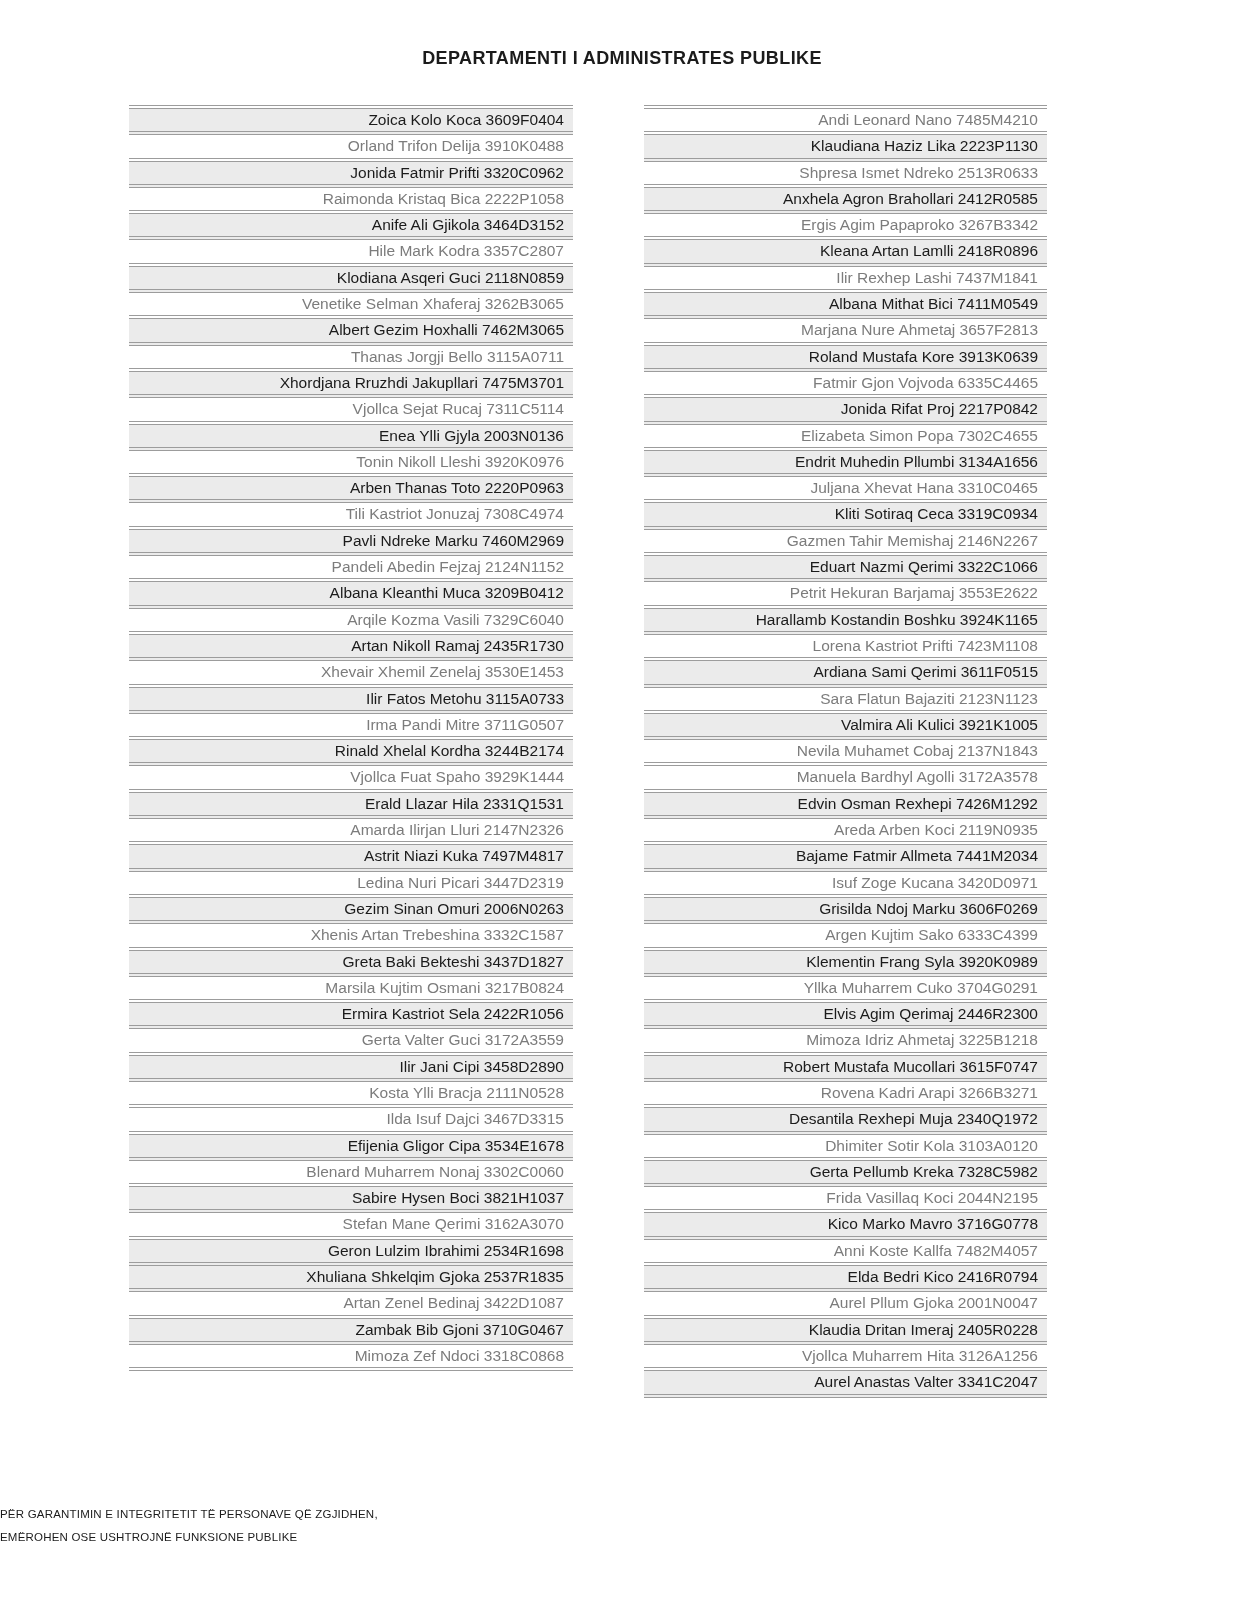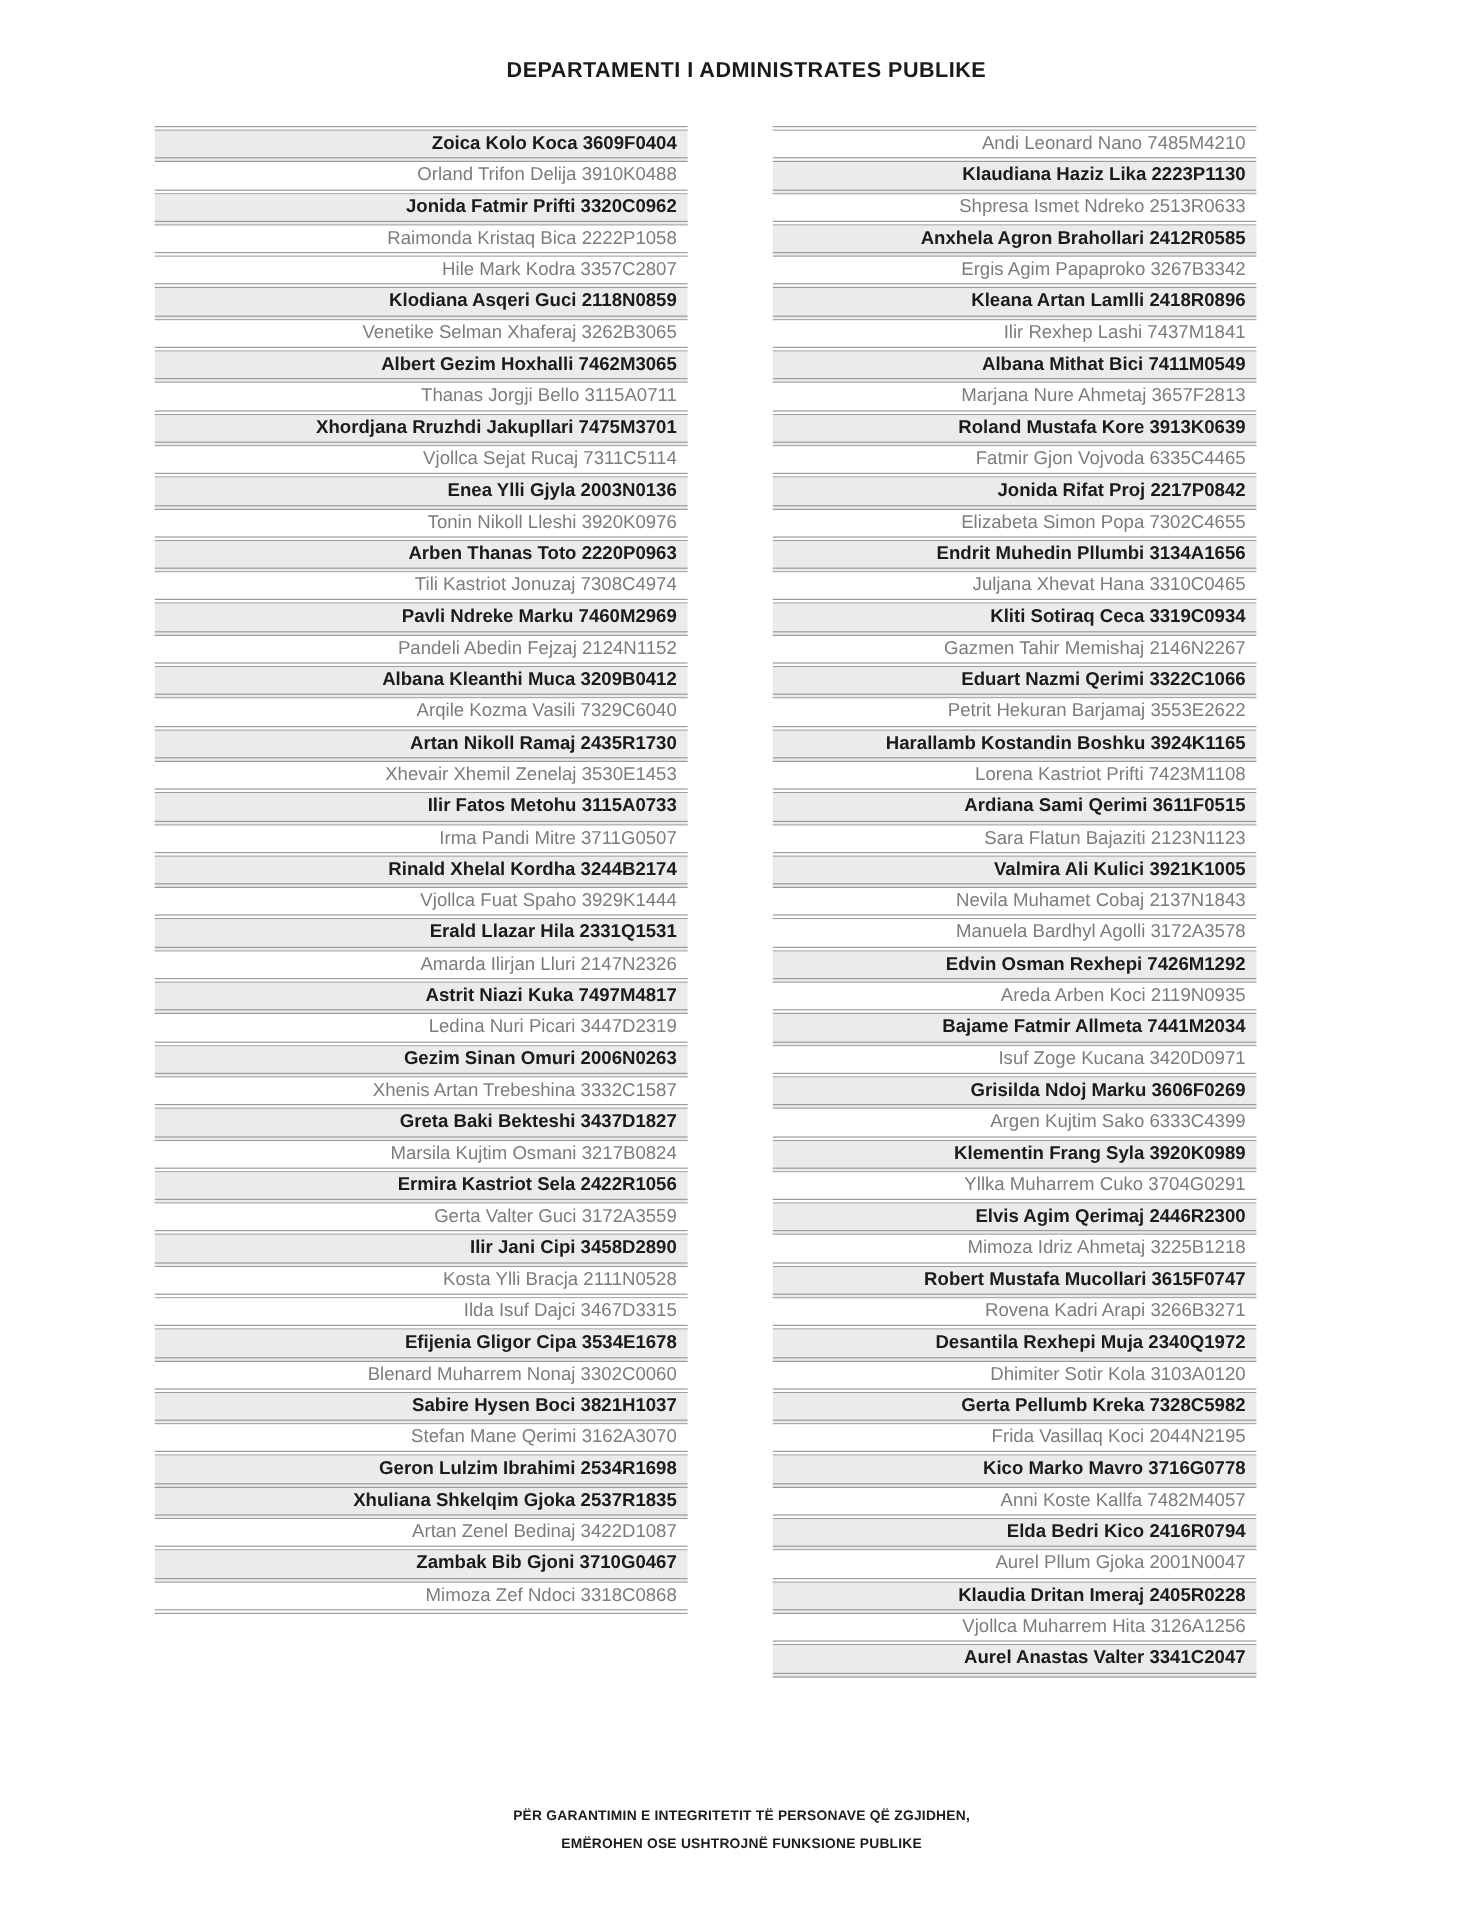--- a/index.html
+++ b/index.html
@@ -44,47 +44,48 @@
     line-height: 22px;
     text-align: right;
     padding-right: 9px;
     white-space: nowrap;
     overflow: hidden;
     font-weight: 400;
   }
   .row.shaded {
     background: var(--row-shaded-bg, #ebebeb);
     color: var(--text-dark, #1b1b1b);
-    font-weight: 700;
+    font-weight: 400;
   }
   .footer {
     position: absolute;
     top: 1503px;
     left: 0;
     width: 100%;
-    text-align: center;
+    text-align: left;
     font-size: 11.5px;
-    font-weight: 700;
+    font-weight: 400;
     letter-spacing: 0.2px;
     line-height: 23px;
     color: var(--text-dark, #1b1b1b);
   }
 </style>
 </head>
 <body>
 
 <div class="page">
 
   <h1 class="page-title">DEPARTAMENTI I ADMINISTRATES PUBLIKE</h1>
 
   <div class="col col-left">
       <div class="row shaded">Zoica Kolo Koca 3609F0404</div>
       <div class="row">Orland Trifon Delija 3910K0488</div>
       <div class="row shaded">Jonida Fatmir Prifti 3320C0962</div>
       <div class="row">Raimonda Kristaq Bica 2222P1058</div>
+      <div class="row shaded">Anife Ali Gjikola 3464D3152</div>
       <div class="row">Hile Mark Kodra 3357C2807</div>
       <div class="row shaded">Klodiana Asqeri Guci 2118N0859</div>
       <div class="row">Venetike Selman Xhaferaj 3262B3065</div>
       <div class="row shaded">Albert Gezim Hoxhalli 7462M3065</div>
       <div class="row">Thanas Jorgji Bello 3115A0711</div>
       <div class="row shaded">Xhordjana Rruzhdi Jakupllari 7475M3701</div>
       <div class="row">Vjollca Sejat Rucaj 7311C5114</div>
       <div class="row shaded">Enea Ylli Gjyla 2003N0136</div>
       <div class="row">Tonin Nikoll Lleshi 3920K0976</div>
       <div class="row shaded">Arben Thanas Toto 2220P0963</div>

